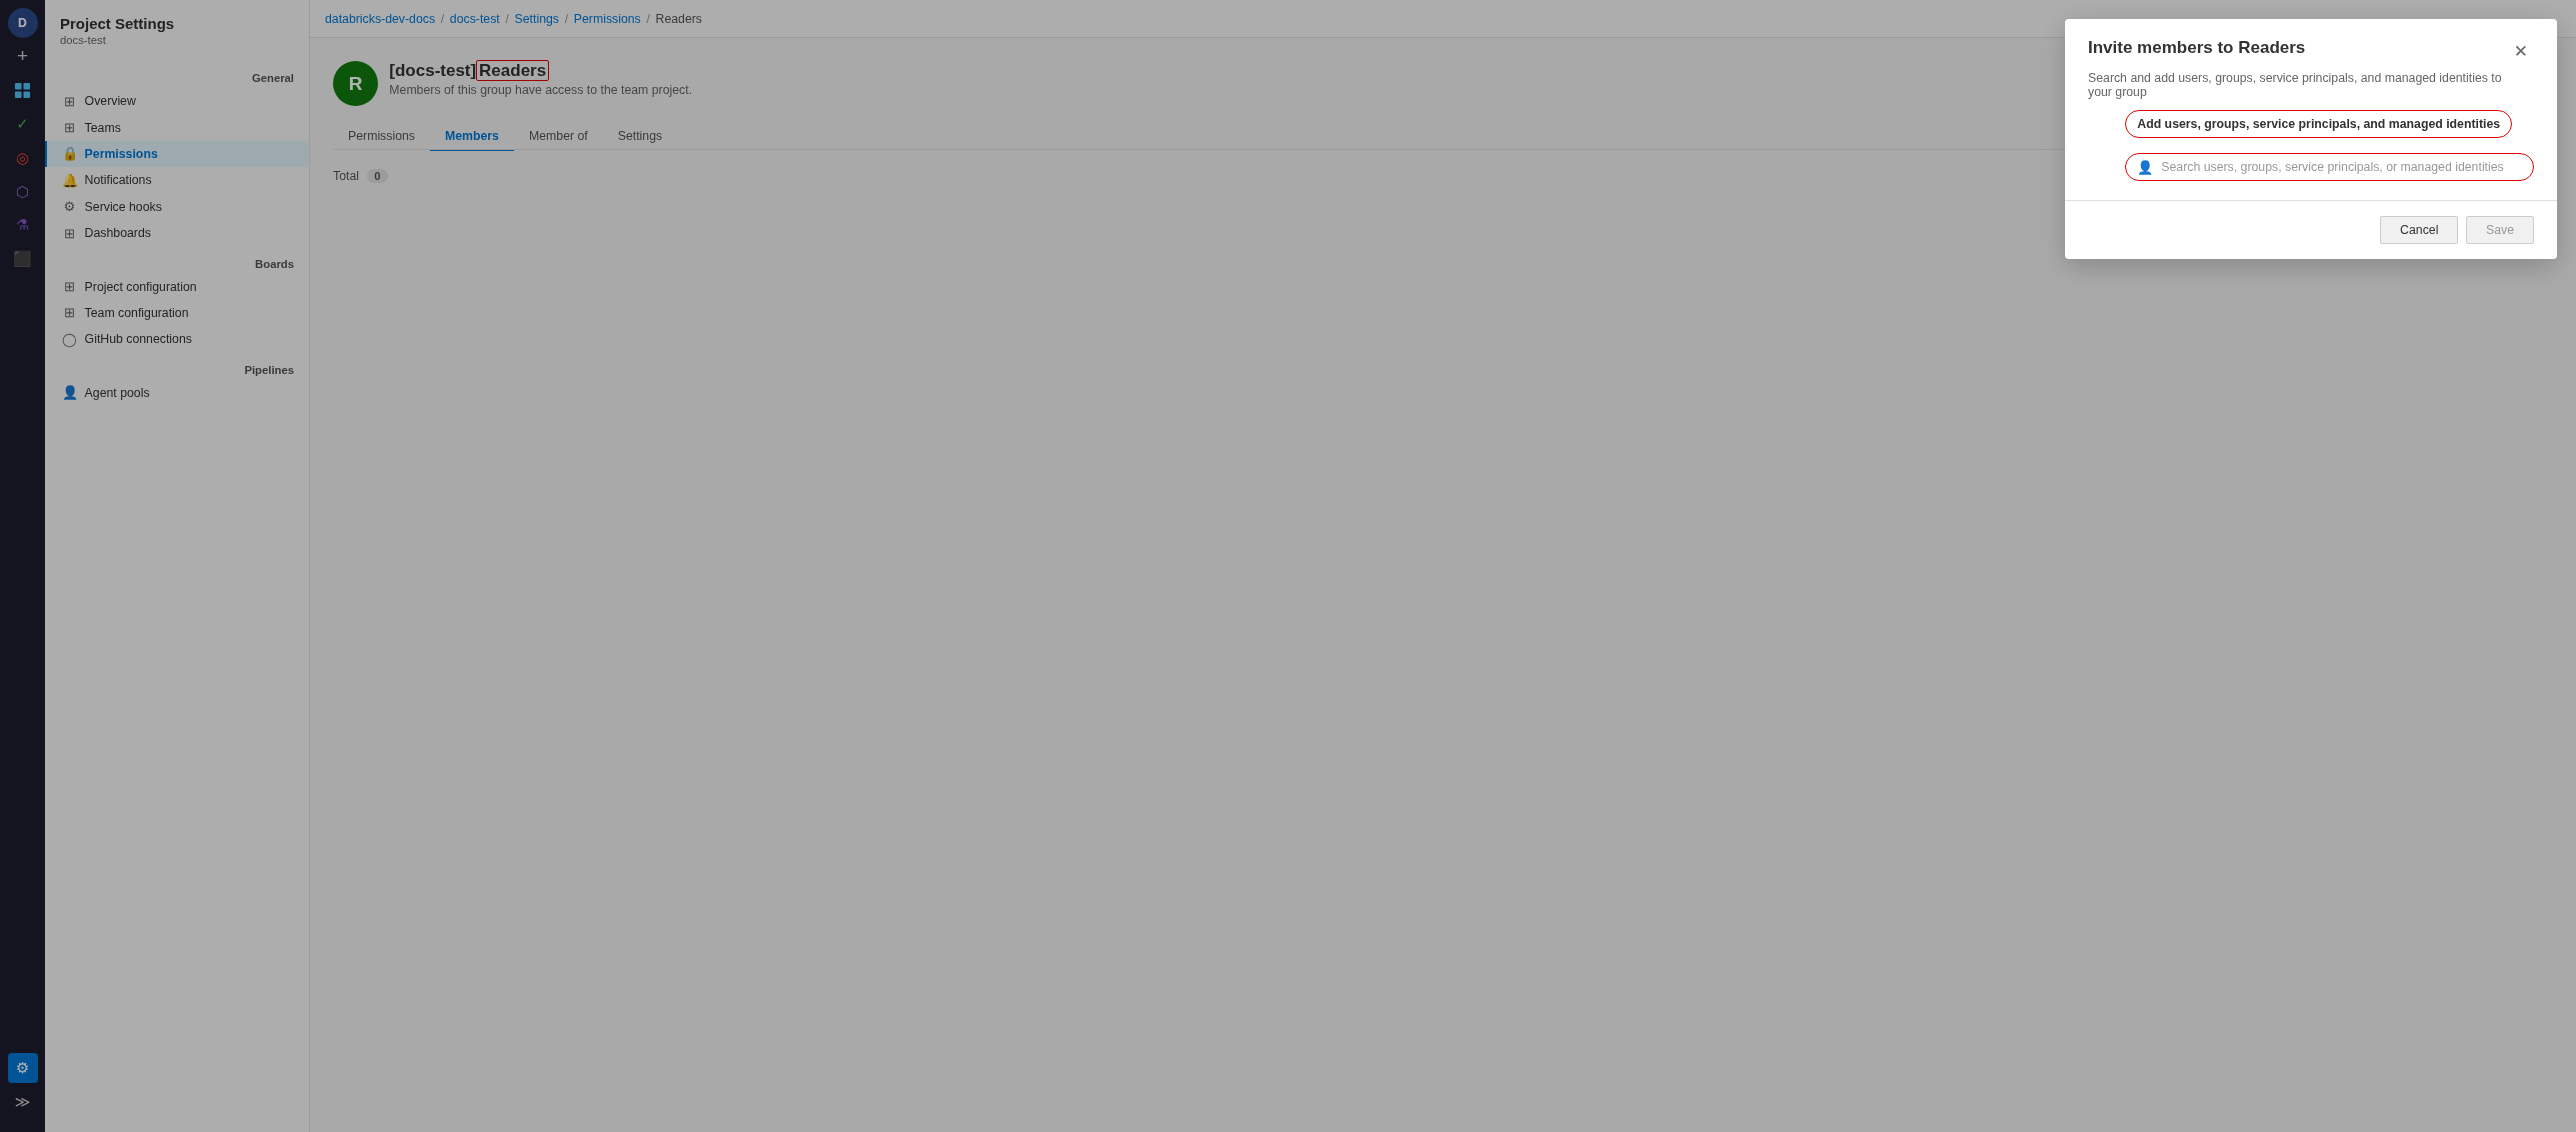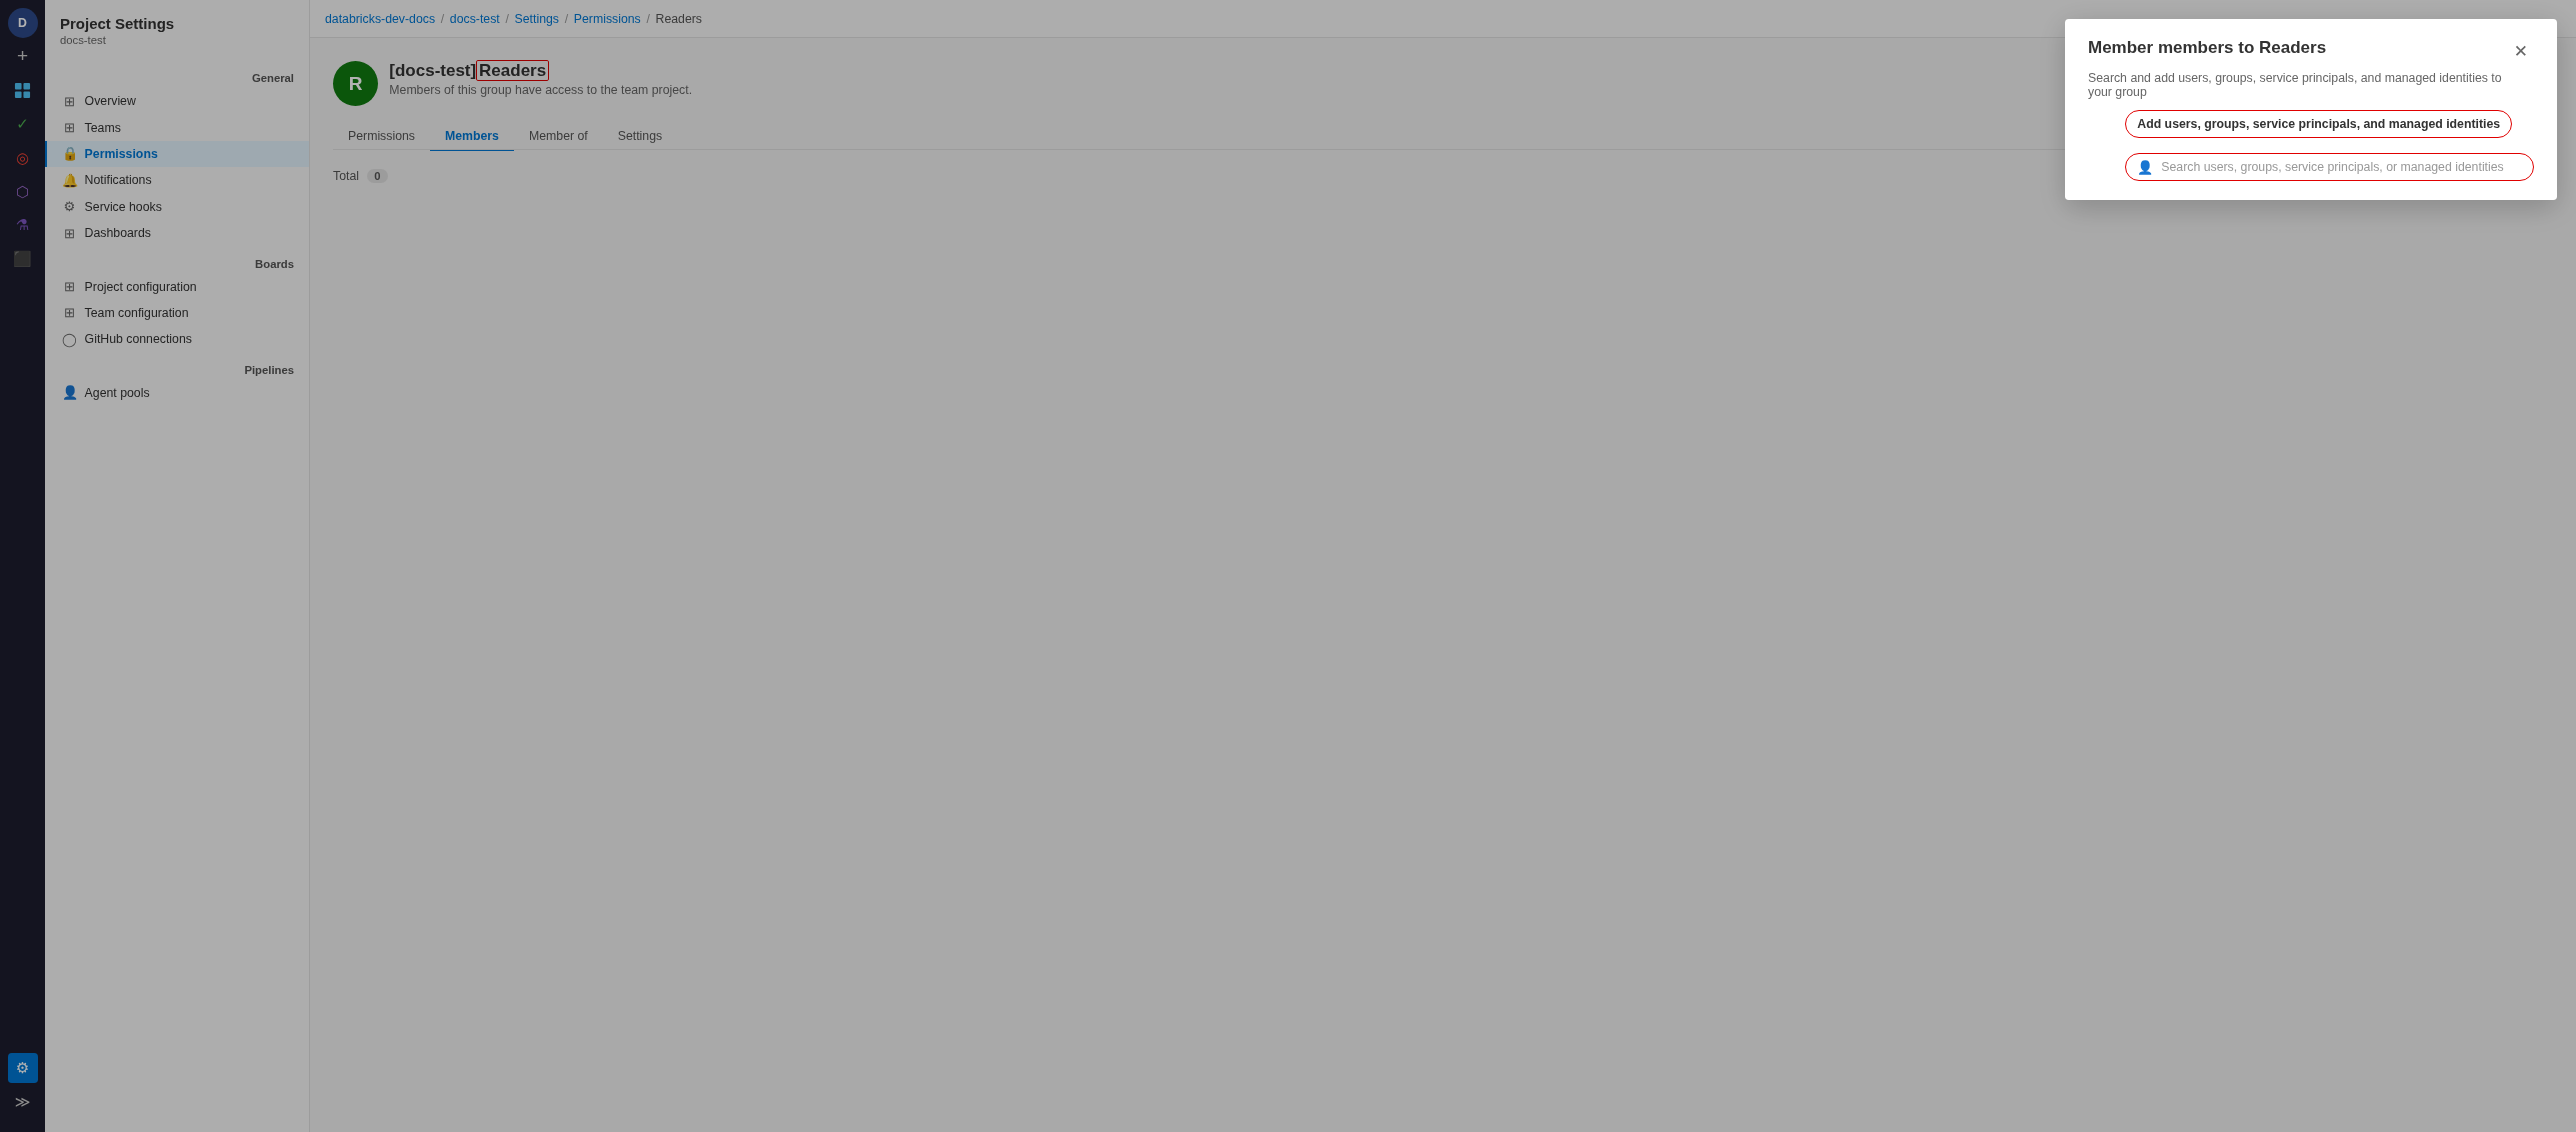--- a/index.html
+++ b/index.html
@@ -396,26 +396,30 @@
     </div>
 
   </div>
 </div>
 
 <div class="overlay"></div>
 
 <div class="dialog">
   <div class="dialog-header">
     <div class="dialog-header-text">
-      <h2>Member members to Readers</h2>
+      <h2>Invite members to Readers</h2>
       <p>Search and add users, groups, service principals, and managed identities to your group</p>
     </div>
     <div class="dialog-close">✕</div>
   </div>
   <div class="dialog-body">
     <div class="dialog-label">Add users, groups, service principals, and managed identities</div>
     <div class="search-box">
       <span class="search-icon">👤</span>
       <input type="text" placeholder="Search users, groups, service principals, or managed identities" style="">
     </div>
   </div>
+  <div class="dialog-footer">
+    <button class="btn btn-cancel">Cancel</button>
+    <button class="btn btn-save">Save</button>
+  </div>
 </div>
 
 
 </body></html>

